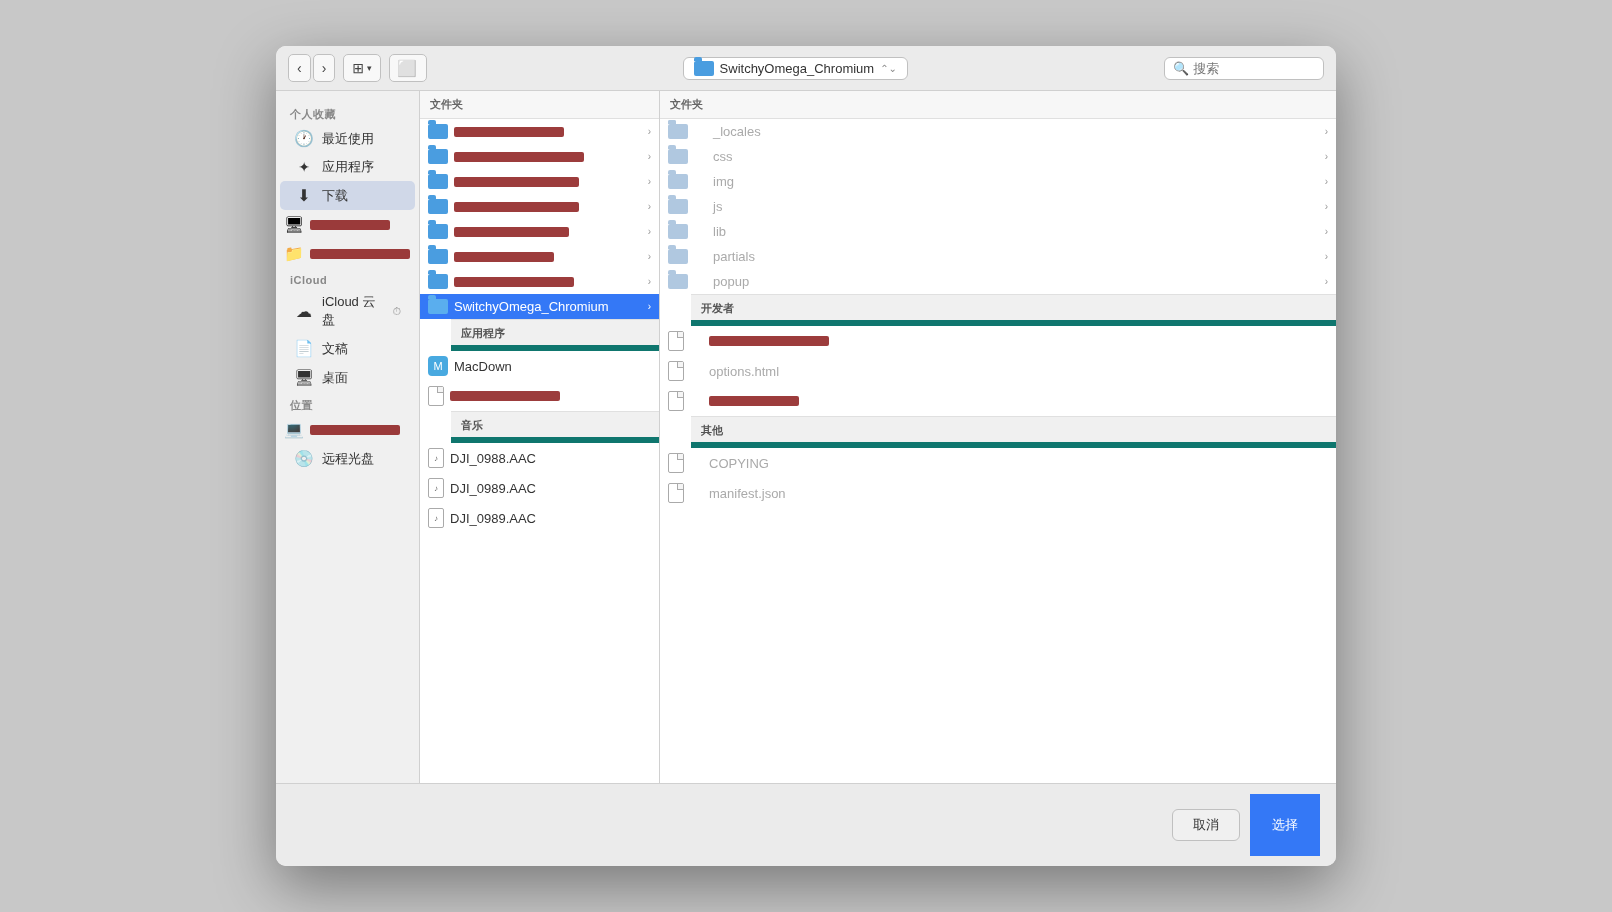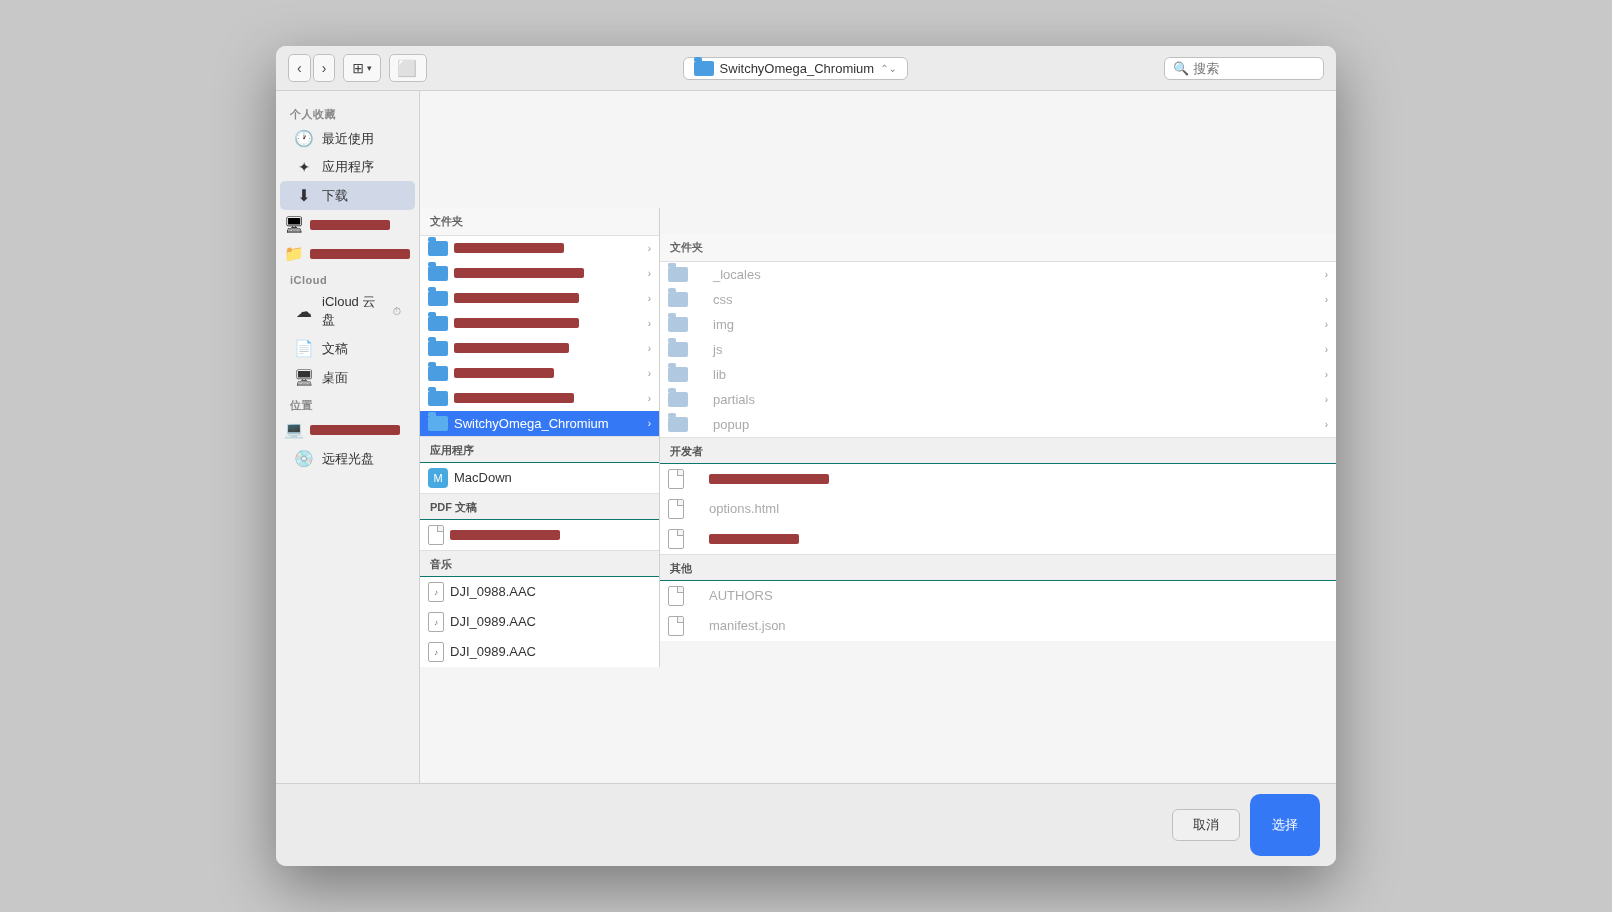--- a/index.html
+++ b/index.html
@@ -139,21 +139,20 @@
       width: 20px;
       text-align: center;
       flex-shrink: 0;
     }
 
     
     .file-columns {
       display: flex;
       flex: 1;
       overflow-x: auto;
-      align-items: center;
     }
 
     .file-column {
       min-width: 220px;
       width: 240px;
       border-right: 1px solid #d0d0d0;
       overflow-y: auto;
       flex-shrink: 0;
       background: #fff;
     }
@@ -168,22 +167,23 @@
       background: #f7f7f7;
       border-bottom: 1px solid #e0e0e0;
     }
 
     .section-header {
       padding: 6px 10px 4px;
       font-size: 11px;
       font-weight: 600;
       color: #555;
       background: #f0f0f0;
-      border-bottom: 1px solid #0f766e;
+      border-bottom: 6px solid #0f766e;
       border-top: 1px solid #e0e0e0;
+      margin-left: 31px;
     }
 
     .file-item {
       display: flex;
       align-items: center;
       padding: 5px 8px;
       font-size: 13px;
       color: #333;
       cursor: pointer;
       gap: 6px;
@@ -301,21 +301,21 @@
       border-radius: 6px;
       padding: 6px 20px;
       font-size: 13px;
       cursor: pointer;
       color: #333;
     }
 
     .btn-select {
       background: #3478f6;
       border: none;
-      border-radius: 10px;
+      border-radius: 0;
       padding: 22px 22px;
       font-size: 13px;
       cursor: pointer;
       color: #fff;
       font-weight: 500;
     }
 
     .chevron-updown {
       font-size: 10px;
       color: #888;
@@ -473,21 +473,20 @@
           <span>SwitchyOmega_Chromium</span>
           <span class="chevron">›</span>
         </div>
 
         <div class="section-header">应用程序</div>
         <div class="file-item">
           <span class="file-icon" style="width:20px; height:20px; background:#48a9e0; border-radius:4px; display:inline-block; line-height:20px; text-align:center; font-size:11px; color:#fff;">M</span>
           <span>MacDown</span>
         </div>
 
-        <div class="section-header">PDF 文稿</div>
         <div class="file-item">
           <span class="icon-file"></span>
           <span class="redacted" style="width:110px;"></span>
         </div>
 
         <div class="section-header">音乐</div>
         <div class="file-item">
           <span class="icon-audio">♪</span>
           <span>DJI_0988.AAC</span>
         </div>
@@ -552,21 +551,21 @@
           <span>options.html</span>
         </div>
         <div class="file-item disabled-item">
           <span class="icon-file"></span>
           <span class="redacted" style="width:90px;"></span>
         </div>
 
         <div class="section-header">其他</div>
         <div class="file-item disabled-item">
           <span class="icon-file"></span>
-          <span>AUTHORS</span>
+          <span>COPYING</span>
         </div>
         <div class="file-item disabled-item">
           <span class="icon-file"></span>
           <span>manifest.json</span>
         </div>
       </div>
 
     </div>
   </div>
 

